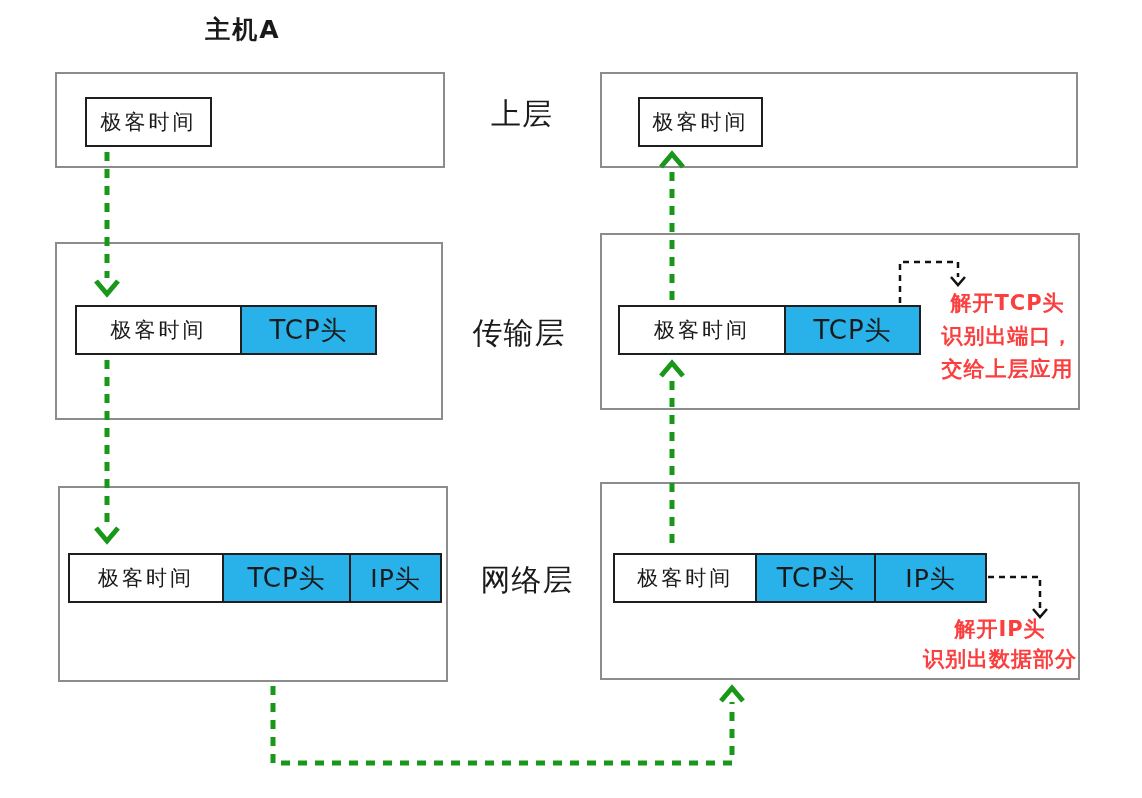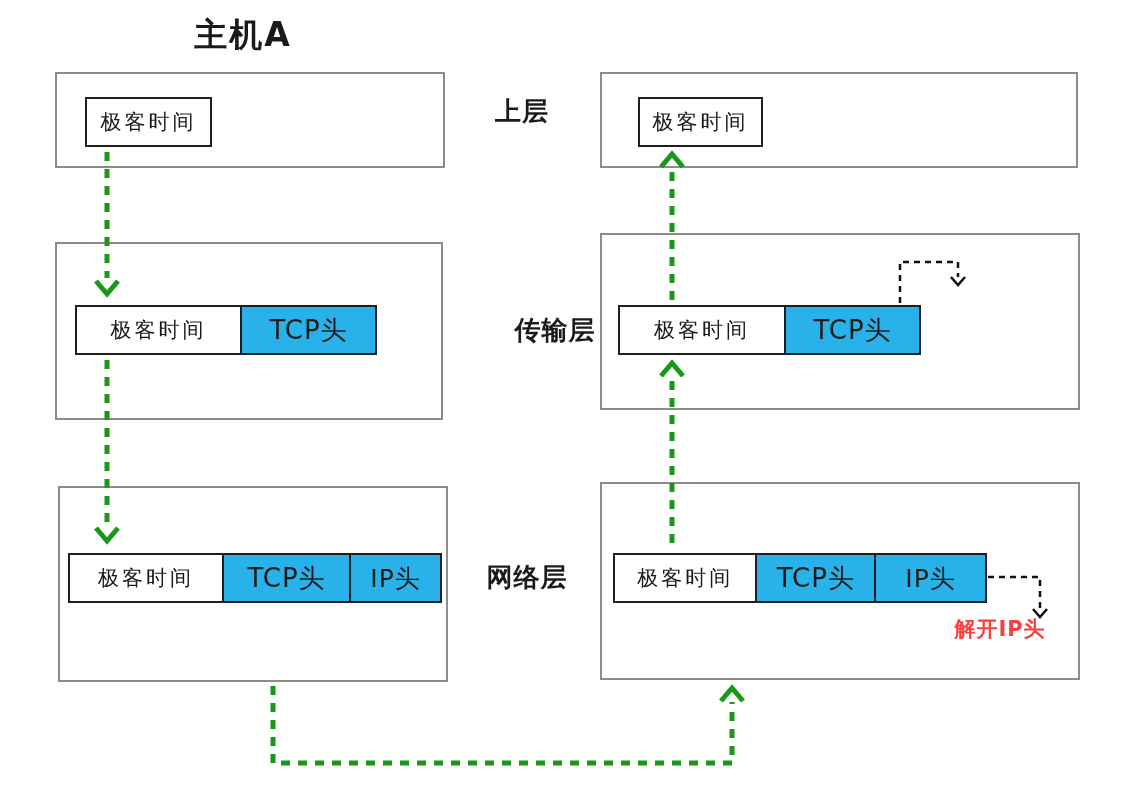--- a/index.html
+++ b/index.html
@@ -10,32 +10,32 @@
     --c-line:#1f1f1f;
     --c-bg:#ffffff;
   }
   *{margin:0;padding:0;box-sizing:border-box;}
   html,body{background:#fff;}
   .canvas{
     position:relative;width:1142px;height:798px;background:var(--c-bg);
     font-family:"DejaVu Sans","Liberation Sans",sans-serif;color:#1a1a1a;overflow:hidden;
   }
   .abs{position:absolute;}
-  .host-title{font-size:33px;font-weight:bold;text-align:center;letter-spacing:2px;}
+  .host-title{font-size:25px;font-weight:bold;text-align:center;letter-spacing:2px;}
   .layer-box{border:2px solid var(--c-frame);background:#fff;}
   .payload-box{
     border:2px solid var(--c-line);background:#fff;display:flex;align-items:center;justify-content:center;
     font-size:21px;letter-spacing:3px;
   }
   .bar{display:flex;height:50px;border:2px solid var(--c-line);background:#fff;}
   .seg{display:flex;align-items:center;justify-content:center;height:100%;}
   .seg + .seg{border-left:2px solid var(--c-line);}
   .seg.data{background:#fff;font-size:21px;letter-spacing:3px;}
   .seg.hdr{background:var(--c-header);font-size:26px;letter-spacing:1px;}
-  .layer-label{font-size:26px;font-weight:bold;text-align:center;letter-spacing:1px;}
+  .layer-label{font-size:30px;font-weight:normal;text-align:center;letter-spacing:1px;}
   .annot{color:var(--c-annot);font-size:21px;text-align:center;font-weight:bold;letter-spacing:1px;}
   .annot div{white-space:nowrap;}
   svg.overlay{position:absolute;left:0;top:0;pointer-events:none;}
   .g{stroke:var(--c-flow);stroke-width:5;fill:none;stroke-dasharray:9 8;}
   .gh{stroke:var(--c-flow);stroke-width:5;fill:none;stroke-linejoin:miter;}
   .k{stroke:#111;stroke-width:2.5;fill:none;stroke-dasharray:6 5;}
   .kh{stroke:#111;stroke-width:2.5;fill:none;}
 </style>
 </head>
 <body>
@@ -61,33 +61,39 @@
   </div>
 
   <div class="abs layer-box" style="left:600px;top:72px;width:478px;height:96px;"></div>
   <div class="abs payload-box" style="left:638px;top:97px;width:125px;height:50px;">极客时间</div>
 
   <div class="abs layer-box" style="left:600px;top:233px;width:480px;height:177px;"></div>
   <div class="abs bar" style="left:618px;top:305px;width:303px;">
     <div class="seg data" style="width:164px;">极客时间</div>
     <div class="seg hdr" style="width:135px;">TCP头</div>
   </div>
+  <div class="abs annot" style="left:930px;top:287px;width:155px;line-height:33px;">
+    <div>解开TCP头</div>
+    <div>识别出端口，</div>
+    <div>交给上层应用</div>
+  </div>
 
   <div class="abs layer-box" style="left:600px;top:482px;width:480px;height:198px;"></div>
   <div class="abs bar" style="left:613px;top:553px;width:374px;">
     <div class="seg data" style="width:142px;">极客时间</div>
     <div class="seg hdr" style="width:120px;">TCP头</div>
     <div class="seg hdr" style="width:112px;font-size:25px;">IP头</div>
   </div>
   <div class="abs annot" style="left:915px;top:614px;width:170px;line-height:30px;">
     <div>解开IP头</div>
+    <div>识别出数据部分</div>
   </div>
 
   <div class="abs layer-label" style="left:472px;top:94px;width:100px;">上层</div>
-  <div class="abs layer-label" style="left:480px;top:313px;width:150px;">传输层</div>
+  <div class="abs layer-label" style="left:444px;top:313px;width:150px;">传输层</div>
   <div class="abs layer-label" style="left:452px;top:560px;width:150px;">网络层</div>
 
   <svg class="overlay" width="1142" height="798" viewBox="0 0 1142 798">
 
     <path class="g" d="M107 152 V278"></path>
     <path class="gh" d="M96 281 L107 294 L118 281"></path>
     <path class="g" d="M107 360 V527"></path>
     <path class="gh" d="M96 528 L107 541 L118 528"></path>
 
     <path class="g" d="M273 686 V763 H732 V702"></path>

